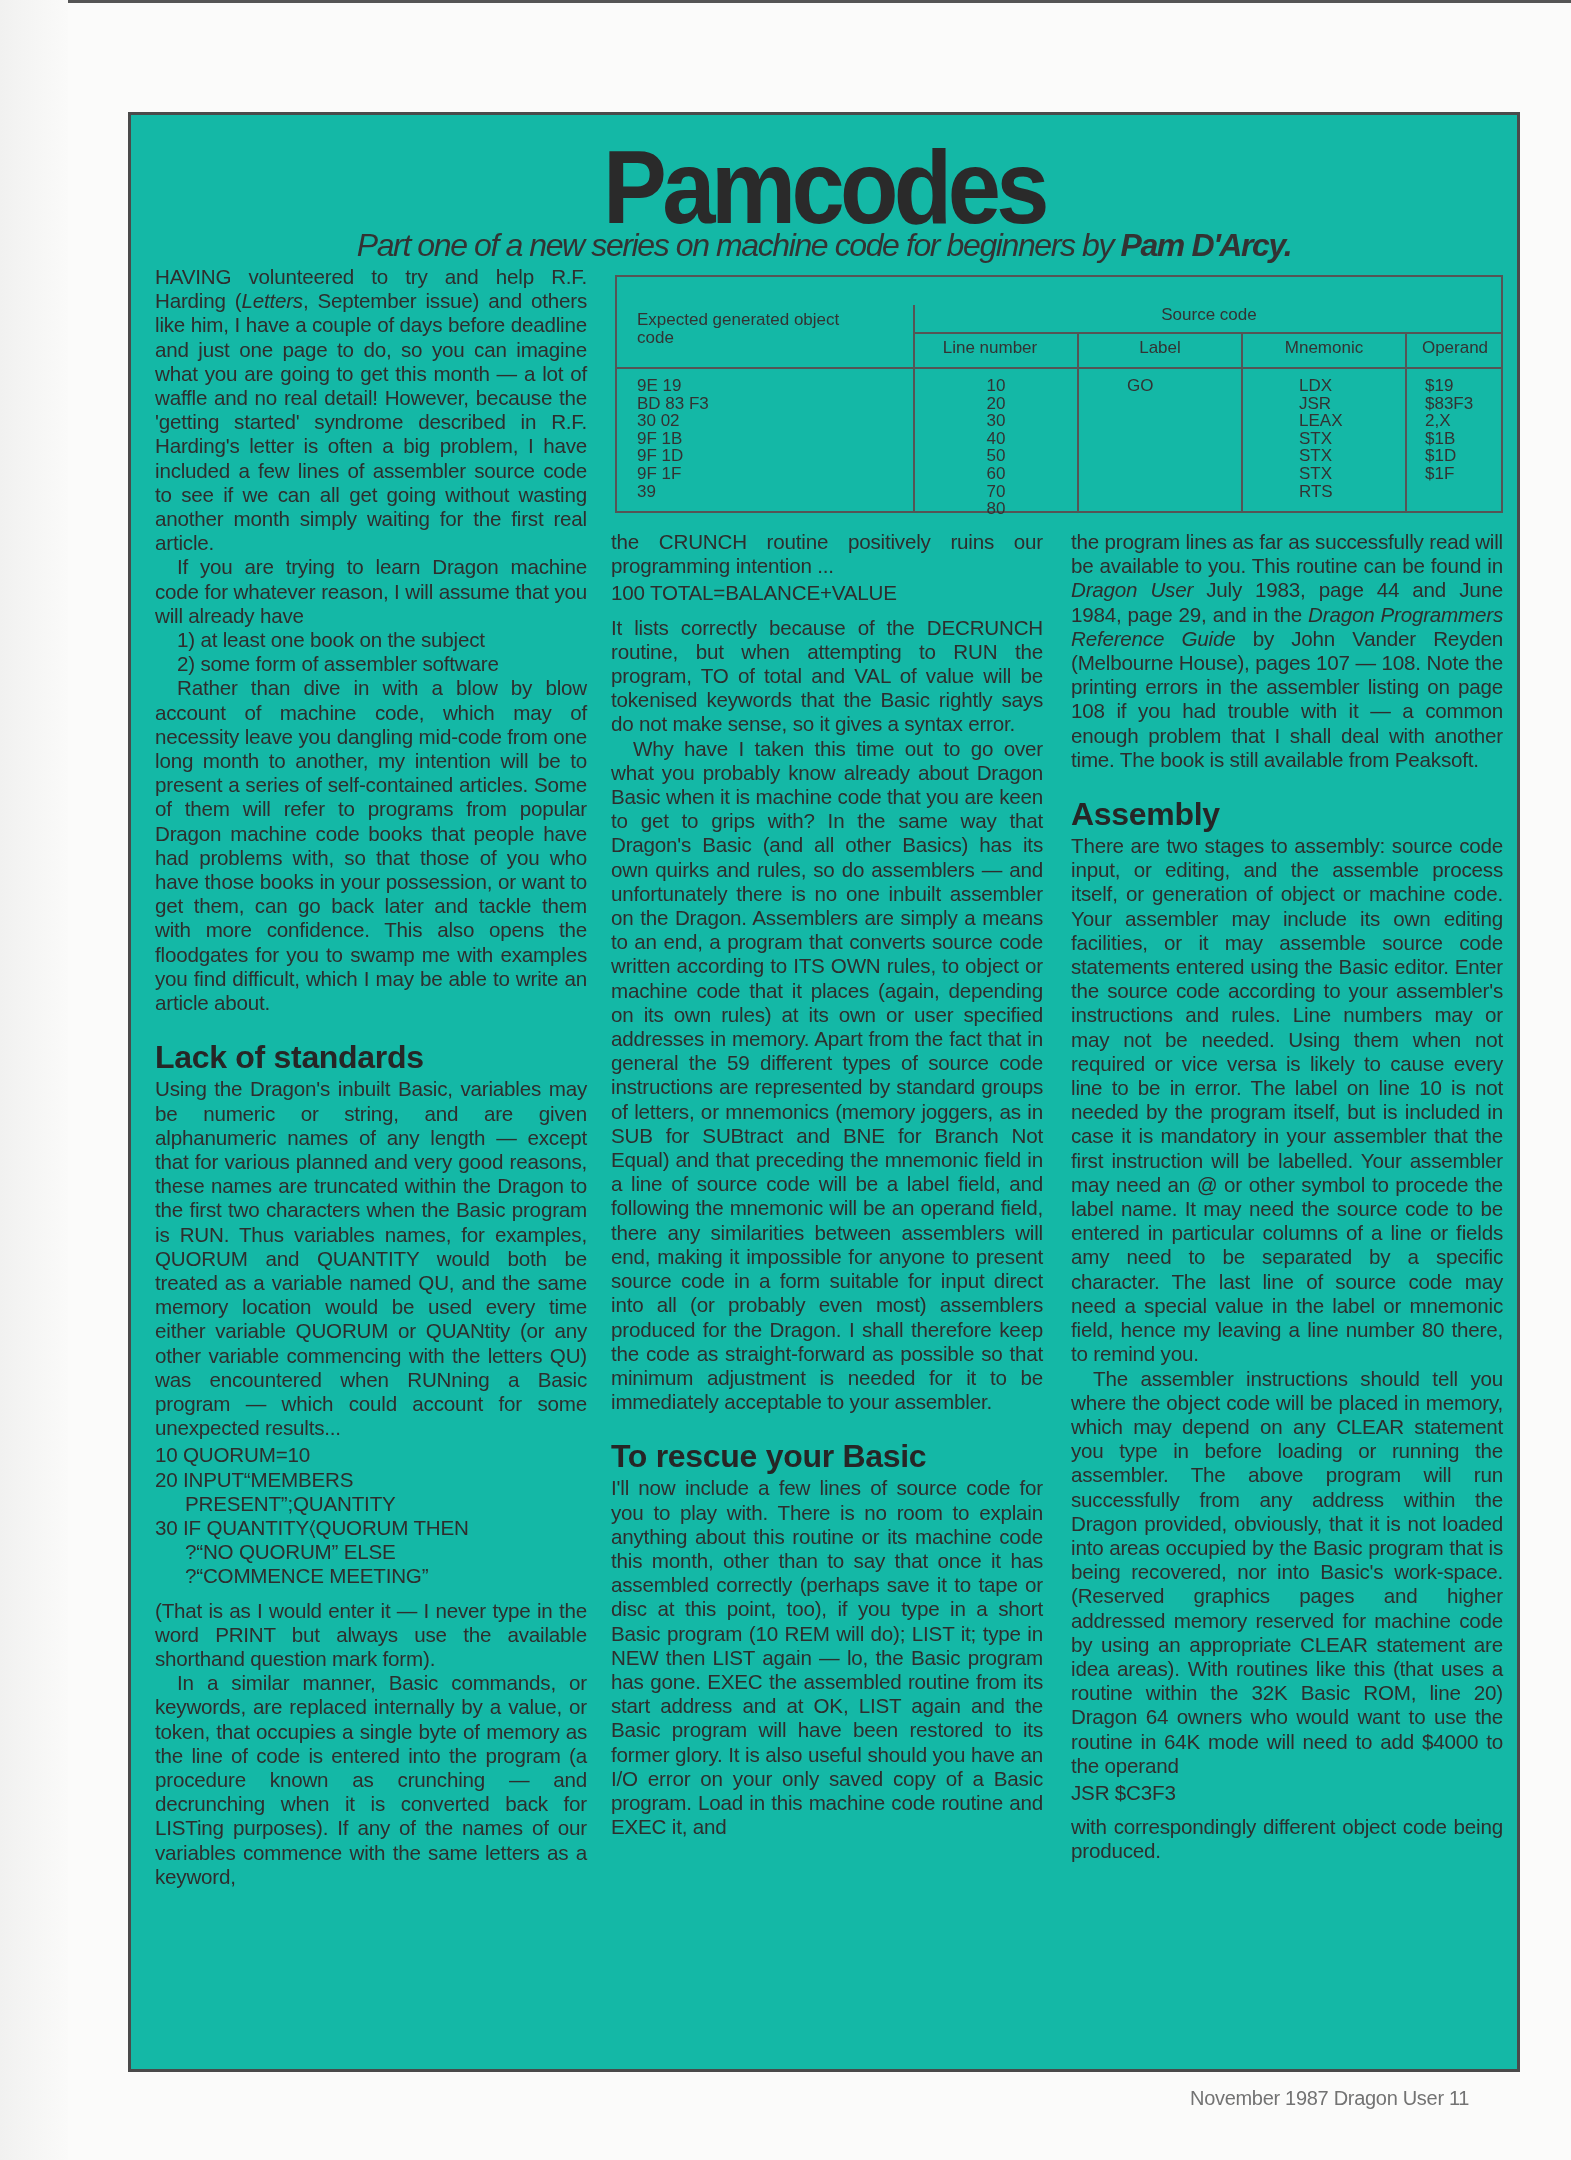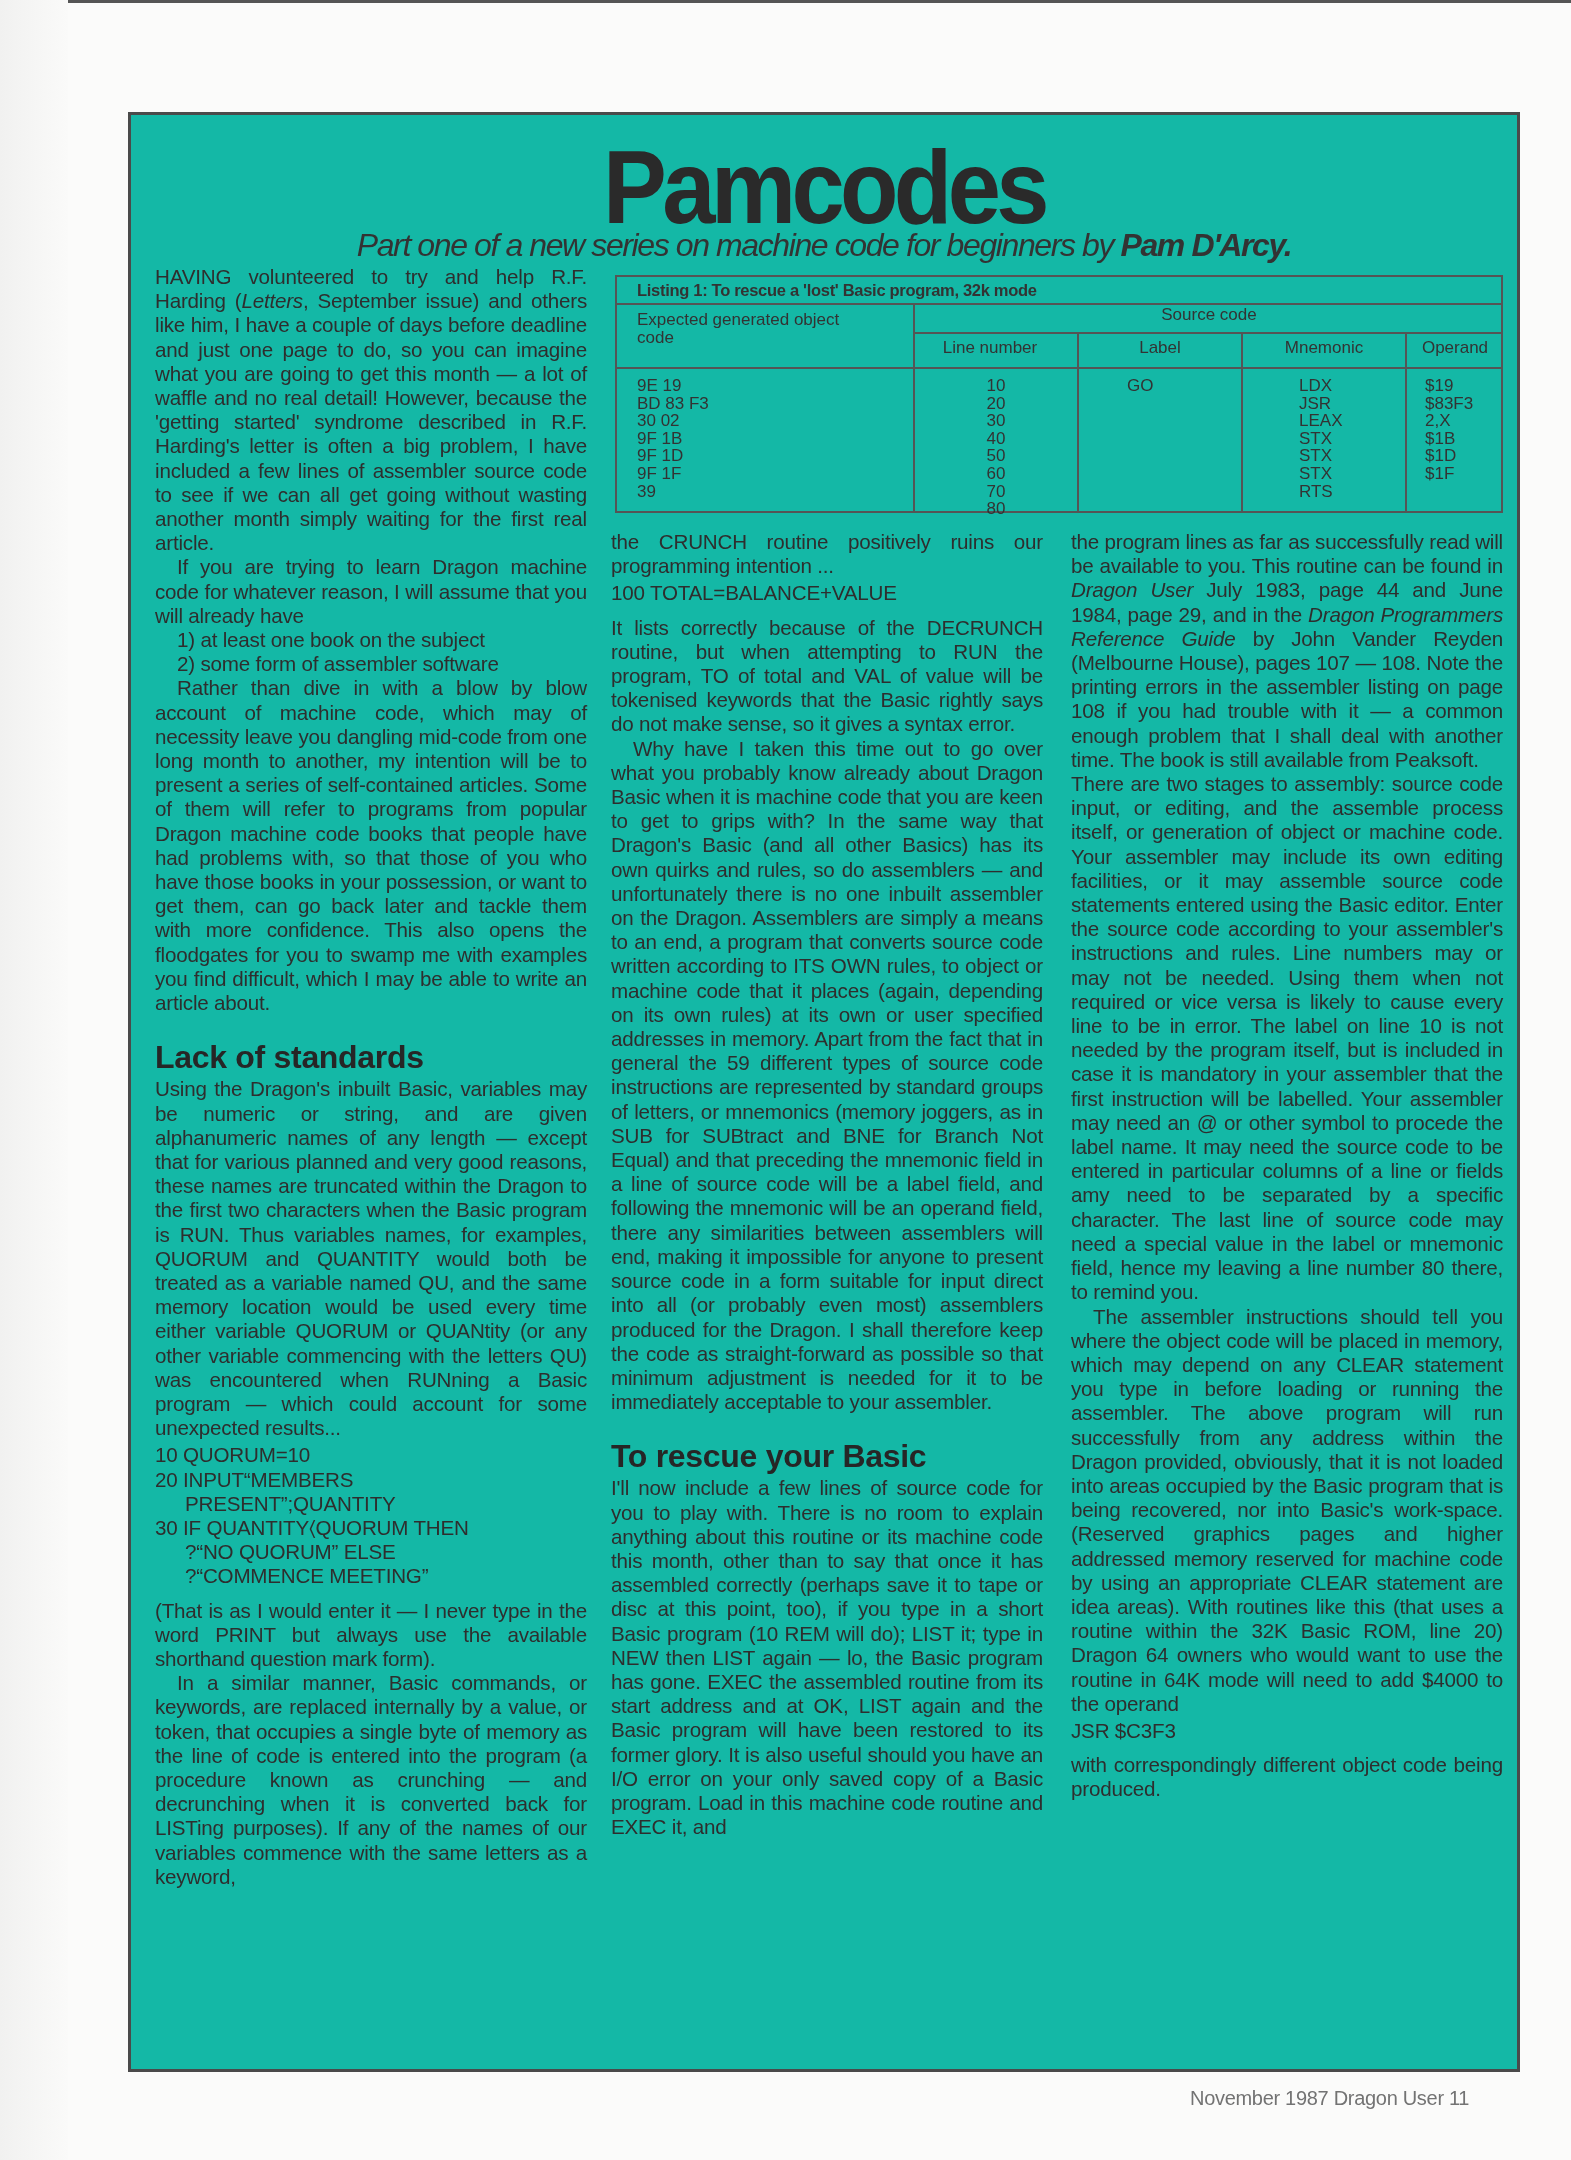--- a/index.html
+++ b/index.html
@@ -86,21 +86,20 @@
       <div class="cont">PRESENT”;QUANTITY</div>
       <div>30 IF QUANTITY〈QUORUM THEN</div>
       <div class="cont">?“NO QUORUM” ELSE</div>
       <div class="cont">?“COMMENCE MEETING”</div>
     </div>
     <p>(That is as I would enter it — I never type in the word PRINT but always use the available shorthand question mark form).</p>
     <p class="ind">In a similar manner, Basic commands, or keywords, are replaced internally by a value, or token, that occupies a single byte of memory as the line of code is entered into the program (a procedure known as crunching — and decrunching when it is converted back for LISTing purposes). If any of the names of our variables commence with the same letters as a keyword,</p>
   </div>
 
   <div class="listing">
-    <div class="cap">Listing 1: To rescue a 'lost' Basic program, 32k mode</div>
     <div class="grid">
       <div class="vline" style="left:296px"></div>
       <div class="vline" style="left:460px;top:28px"></div>
       <div class="vline" style="left:624px;top:28px"></div>
       <div class="vline" style="left:788px;top:28px;"></div>
       <div class="hline" style="left:296px;right:0;top:27px"></div>
       <div class="hline" style="left:0;right:0;top:62px"></div>
 
       <div class="hdr-obj" style="width:230px">Expected generated object code</div>
       <div class="hdr-src">Source code</div>
@@ -121,20 +120,21 @@
     <p>the CRUNCH routine positively ruins our programming intention ...</p>
     <div class="code">100 TOTAL=BALANCE+VALUE</div>
     <p>It lists correctly because of the DECRUNCH routine, but when attempting to RUN the program, TO of total and VAL of value will be tokenised keywords that the Basic rightly says do not make sense, so it gives a syntax error.</p>
     <p class="ind">Why have I taken this time out to go over what you probably know already about Dragon Basic when it is machine code that you are keen to get to grips with? In the same way that Dragon's Basic (and all other Basics) has its own quirks and rules, so do assemblers — and unfortunately there is no one inbuilt assembler on the Dragon. Assemblers are simply a means to an end, a program that converts source code written according to ITS OWN rules, to object or machine code that it places (again, depending on its own rules) at its own or user specified addresses in memory. Apart from the fact that in general the 59 different types of source code instructions are represented by standard groups of letters, or mnemonics (memory joggers, as in SUB for SUBtract and BNE for Branch Not Equal) and that preceding the mnemonic field in a line of source code will be a label field, and following the mnemonic will be an operand field, there any similarities between assemblers will end, making it impossible for anyone to present source code in a form suitable for input direct into all (or probably even most) assemblers produced for the Dragon. I shall therefore keep the code as straight-forward as possible so that minimum adjustment is needed for it to be immediately acceptable to your assembler.</p>
     <h2>To rescue your Basic</h2>
     <p>I'll now include a few lines of source code for you to play with. There is no room to explain anything about this routine or its machine code this month, other than to say that once it has assembled correctly (perhaps save it to tape or disc at this point, too), if you type in a short Basic program (10 REM will do); LIST it; type in NEW then LIST again — lo, the Basic program has gone. EXEC the assembled routine from its start address and at OK, LIST again and the Basic program will have been restored to its former glory. It is also useful should you have an I/O error on your only saved copy of a Basic program. Load in this machine code routine and EXEC it, and</p>
   </div>
 
   <div class="col c3">
     <p><span>the program lines as far as successfully read will be available to you. This routine can be found in </span><i>Dragon User</i><span> July 1983, page 44 and June 1984, page 29, and in the </span><i>Dragon Programmers Reference Guide</i><span> by John Vander Reyden (Melbourne House), pages 107 — 108. Note the printing errors in the assembler listing on page 108 if you had trouble with it — a common enough problem that I shall deal with another time. The book is still available from Peaksoft.</span></p>
+    <h2>Assembly</h2>
     <p>There are two stages to assembly: source code input, or editing, and the assemble process itself, or generation of object or machine code. Your assembler may include its own editing facilities, or it may assemble source code statements entered using the Basic editor. Enter the source code according to your assembler's instructions and rules. Line numbers may or may not be needed. Using them when not required or vice versa is likely to cause every line to be in error. The label on line 10 is not needed by the program itself, but is included in case it is mandatory in your assembler that the first instruction will be labelled. Your assembler may need an @ or other symbol to procede the label name. It may need the source code to be entered in particular columns of a line or fields amy need to be separated by a specific character. The last line of source code may need a special value in the label or mnemonic field, hence my leaving a line number 80 there, to remind you.</p>
     <p class="ind">The assembler instructions should tell you where the object code will be placed in memory, which may depend on any CLEAR statement you type in before loading or running the assembler. The above program will run successfully from any address within the Dragon provided, obviously, that it is not loaded into areas occupied by the Basic program that is being recovered, nor into Basic's work-space. (Reserved graphics pages and higher addressed memory reserved for machine code by using an appropriate CLEAR statement are idea areas). With routines like this (that uses a routine within the 32K Basic ROM, line 20) Dragon 64 owners who would want to use the routine in 64K mode will need to add $4000 to the operand</p>
     <div class="code">JSR $C3F3</div>
     <p>with correspondingly different object code being produced.</p>
   </div>
 </div>
 
 <div class="footer">November 1987 Dragon User 11</div>
 
 </body></html>

